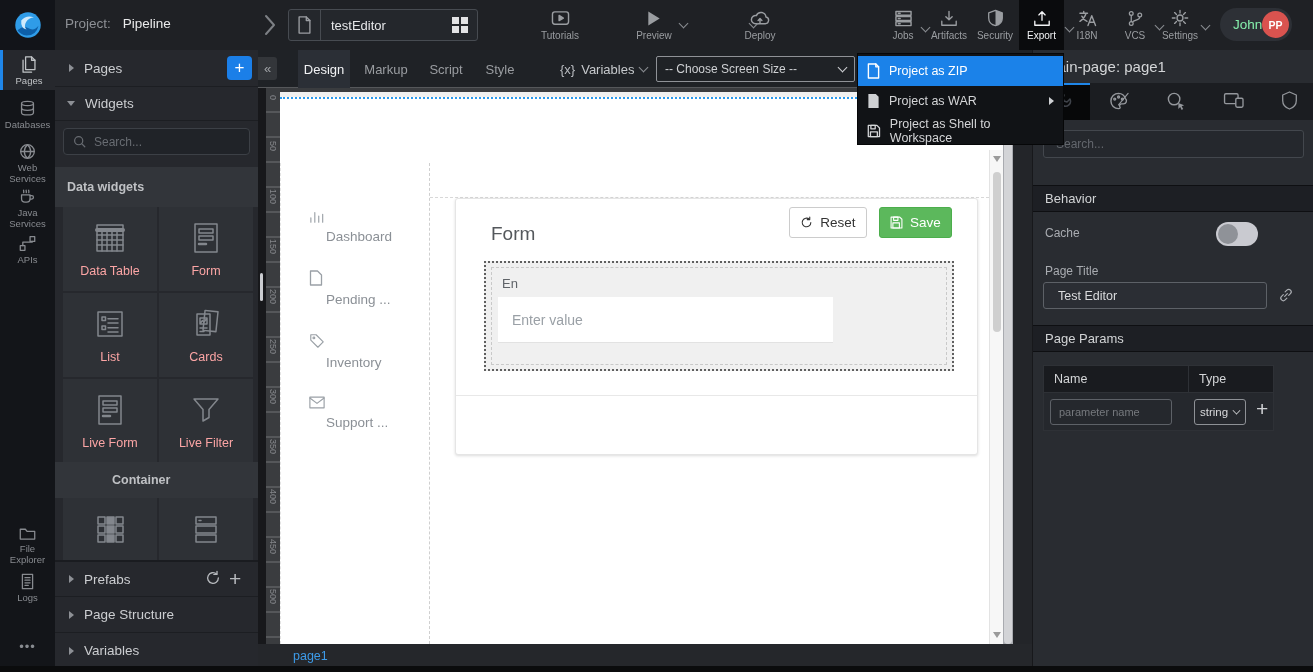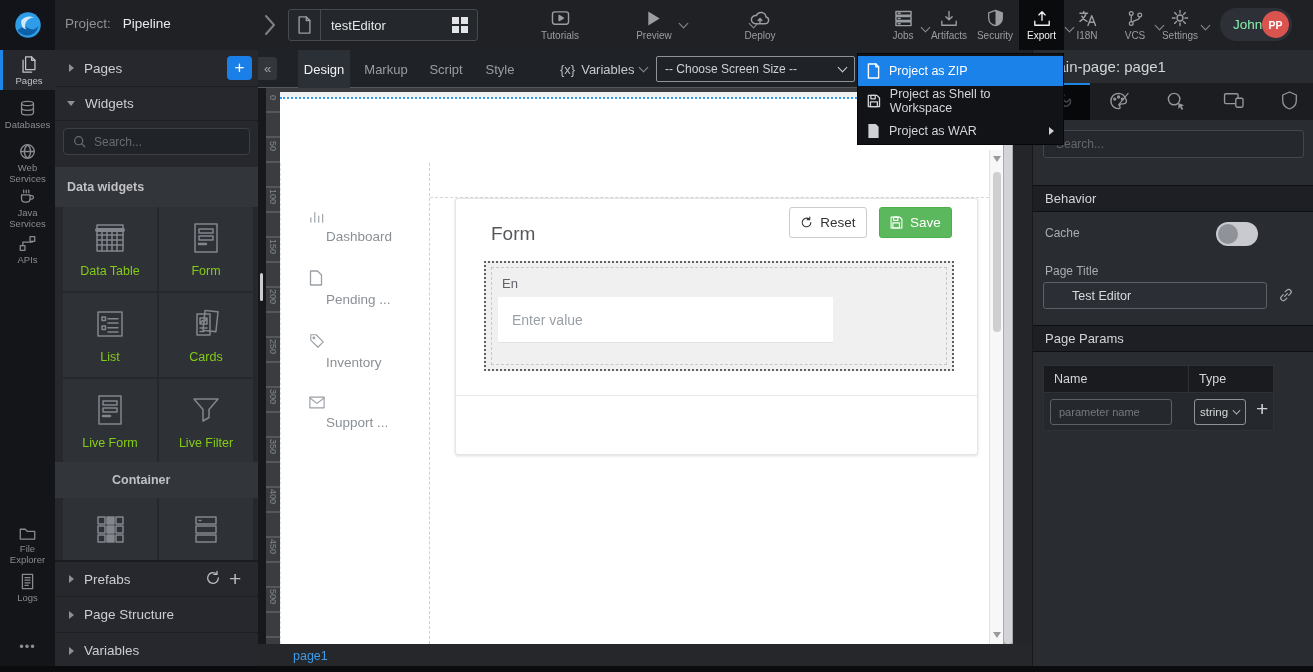--- a/index.html
+++ b/index.html
@@ -49,21 +49,21 @@
   .lp-row{position:absolute;left:0;width:203px;display:flex;align-items:center;border-bottom:1px solid #1c1e22;cursor:pointer;}
   .lp-row .txt{color:#ccced1;font-size:13.5px;margin-left:10px;}
   .plus-btn{position:absolute;left:172px;top:6px;width:25px;height:24px;background:#1b7fe8;border-radius:4px;color:#fff;font-size:17px;display:flex;align-items:center;justify-content:center;cursor:pointer;}
   .lp-search{position:absolute;left:8px;top:78px;width:187px;height:27px;background:#202328;border:1px solid #3c4046;border-radius:4px;display:flex;align-items:center;color:#686c72;}
   .lp-search input{background:transparent;border:0;outline:0;color:#c7c9cc;font-size:12px;width:140px;}
   .lp-search input::placeholder{color:#686c72;}
   .band{position:absolute;left:0;width:203px;height:40px;background:#32353a;display:flex;align-items:center;}
   .band .txt{color:#bfc1c4;font-size:12.5px;font-weight:bold;margin-left:12px;}
   .wgrid{position:absolute;left:8px;width:190px;display:grid;grid-template-columns:1fr 1fr;gap:2px;}
   .tile{height:84px;background:#2e3136;display:flex;flex-direction:column;align-items:center;padding-top:14px;gap:9px;color:#83878d;cursor:pointer;}
-  .tile .cap{color:#84cc16;font-size:12.5px;}
+  .tile .cap{color:#fca5a5;font-size:12.5px;}
   .acc-ic{position:absolute;color:#b6b9bd;cursor:pointer;}
   .collapse-btn{position:absolute;left:0;top:7px;width:19px;height:23px;background:#33363a;color:#9fa2a6;font-size:13px;display:flex;align-items:center;justify-content:center;border-radius:0 3px 3px 0;cursor:pointer;z-index:5;}
 
   
   .ws{position:absolute;left:258px;top:50px;width:774px;height:622px;background:#3a3c3f;}
   .ws-toolbar{position:absolute;left:0;top:0;width:774px;height:38px;background:#1f2226;border-bottom:1px solid #55575a;}
   .ws-tab{position:absolute;top:0;height:38px;display:flex;align-items:center;justify-content:center;color:#9a9da1;font-size:13px;cursor:pointer;}
   .ws-tab.active{background:#2b2f36;color:#f1f2f4;}
   .var-ctl{position:absolute;left:302px;top:0;height:38px;display:flex;align-items:center;gap:6px;color:#c6c9cc;font-size:13px;cursor:pointer;}
   .var-ctl .vx{color:#b9bcc0;}
@@ -114,21 +114,21 @@
   .rp-tab-active{position:absolute;left:0;top:0;width:57px;height:37px;background:#070809;border-top:2px solid #1f86e8;display:flex;align-items:center;justify-content:center;color:#3f434a;}
   .rp-tab{position:absolute;top:8px;color:#94979c;cursor:pointer;}
   .rp-search{position:absolute;left:10px;top:80px;width:261px;height:28px;background:#25282d;border:1px solid #43474d;border-radius:3px;display:flex;align-items:center;}
   .rp-search input{background:transparent;border:0;outline:0;color:#c7c9cc;font-size:12px;margin-left:10px;width:220px;}
   .rp-search input::placeholder{color:#63676d;}
   .rp-sec{position:absolute;left:0;width:281px;height:27px;background:#1d1f24;border-top:1px solid #0e0f12;border-bottom:1px solid #0e0f12;display:flex;align-items:center;}
   .rp-sec .txt{color:#d2d4d6;font-size:13px;margin-left:12px;}
   .rp-lbl{position:absolute;left:12px;color:#a9acb1;font-size:12px;}
   .toggle{position:absolute;left:183px;top:172px;width:42px;height:24px;background:#c9cad0;border-radius:12px;cursor:pointer;}
   .toggle .knob{position:absolute;left:2px;top:2px;width:20px;height:20px;border-radius:50%;background:#8f9298;}
-  .rp-input{position:absolute;left:10px;top:232px;width:224px;height:27px;background:#2b2e34;border:1px solid #5d6167;border-radius:3px;color:#dadbdd;font-size:12.5px;padding:0 28px;outline:0;}
+  .rp-input{position:absolute;left:10px;top:232px;width:224px;height:27px;background:#2b2e34;border:1px solid #5d6167;border-radius:3px;color:#dadbdd;font-size:12.5px;padding:0 14px;outline:0;}
   .link-ic{position:absolute;left:245px;top:237px;color:#aaadb2;cursor:pointer;}
   .ptable{position:absolute;left:10px;top:315px;width:231px;}
   .pt-head{display:flex;height:28px;background:#191b1f;border:1px solid #2e3136;}
   .pt-head div{color:#d4d6d8;font-size:12.5px;display:flex;align-items:center;padding-left:10px;}
   .pt-body{display:flex;height:38px;background:#25282d;border:1px solid #2e3136;border-top:0;align-items:center;position:relative;}
   .pt-input{position:absolute;left:6px;top:6px;width:122px;height:26px;background:transparent;border:1px solid #5d6167;border-radius:3px;color:#c9cbce;font-size:11px;padding:0 8px;outline:0;}
   .pt-input::placeholder{color:#76797e;}
   .pt-select{position:absolute;left:150px;top:6px;width:52px;height:26px;border:1px solid #8e9196;border-radius:3px;color:#d8d9db;font-size:11.5px;display:flex;align-items:center;padding:0 5px;cursor:pointer;}
   .pt-select .chev{margin-left:auto;border-color:#d8d9db;margin-top:-3px;transform:rotate(45deg) scale(.8);}
   .pt-plus{position:absolute;left:212px;top:4px;color:#cfd1d4;font-size:21px;font-weight:300;cursor:pointer;}
@@ -627,30 +627,30 @@
 
   <div class="menu">
     <div class="mi hl">
       <svg width="13" height="16" viewBox="0 0 14 17" class="ic">
           <path d="M1.5 1h8l3 3v12h-11z"></path>
           <path d="M9.5 1v3h3"></path>
         </svg>
       <span>Project as ZIP</span>
     </div>
     <div class="mi">
+      <svg width="13" height="16" viewBox="0 0 14 17">
+          <path d="M1.5 1h8l3 3v12h-11z" fill="#cfd1d4"></path>
+        </svg>
+      <span>Project as WAR</span>
+      <span class="sub"></span>
+    </div>
+    <div class="mi">
       <svg width="14" height="14" viewBox="0 0 16 16" class="ic">
           <path d="M1.5 1.5h10l3 3v10h-13z"></path>
           <rect x="4.5" y="1.5" width="5" height="4"></rect>
           <rect x="4" y="9" width="8" height="5.5"></rect>
         </svg>
       <span>Project as Shell to Workspace</span>
     </div>
-    <div class="mi">
-      <svg width="13" height="16" viewBox="0 0 14 17">
-          <path d="M1.5 1h8l3 3v12h-11z" fill="#cfd1d4"></path>
-        </svg>
-      <span>Project as WAR</span>
-      <span class="sub"></span>
-    </div>
   </div>
 
   <div class="bottom-edge"></div>
 </div>
 
 </body></html>

